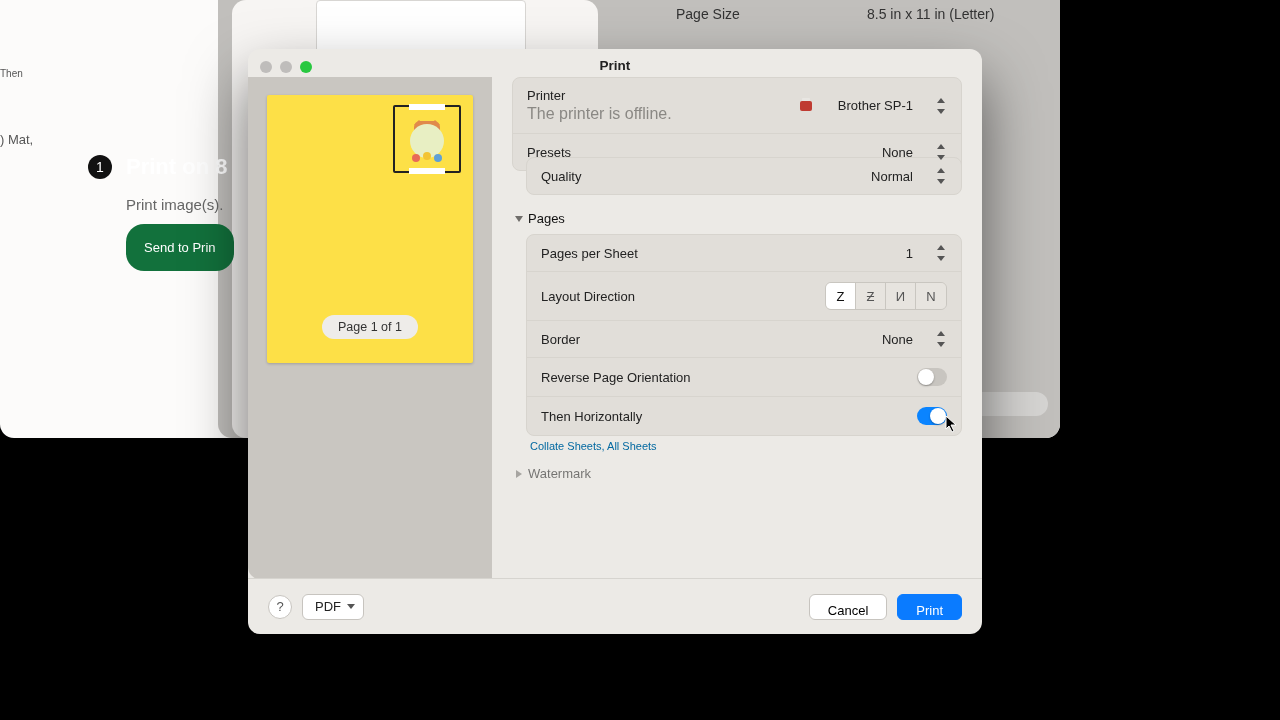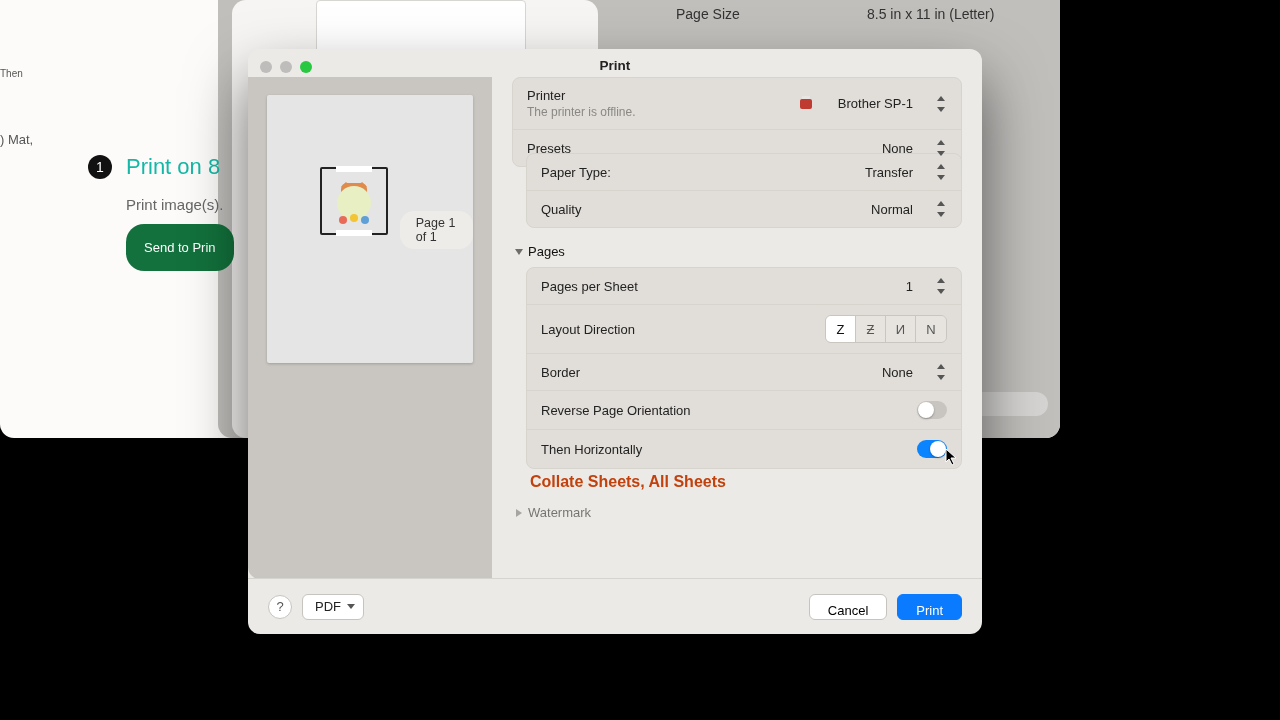--- a/index.html
+++ b/index.html
@@ -6,62 +6,62 @@
   .bg-dim{position:absolute;inset:0;background:#000}
   .bg-panel{position:absolute;left:0;top:0;width:1060px;height:438px;background:#fcfbfa;border-radius:0 0 14px 14px}
   .bg-inner{position:absolute;left:218px;top:0;width:842px;height:438px;background:#c1bfbc;border-radius:0 0 14px 14px}
   .bg-card{position:absolute;left:232px;top:0;width:366px;height:438px;background:#f7f5f3;border-radius:14px}
   .bg-image-frame{position:absolute;left:316px;top:0;width:208px;height:92px;background:#fff;border:1px solid #d8d6d3;border-radius:4px}
   .bg-label-pagesize{position:absolute;left:676px;top:6px;font-size:14px;color:#333}
   .bg-label-pagesize-val{position:absolute;left:867px;top:6px;font-size:14px;color:#333}
   .bg-then{position:absolute;left:0;top:68px;font-size:10px;color:#555}
   .bg-mat{position:absolute;left:0;top:132px;font-size:13px;color:#555}
   .bg-step{position:absolute;left:88px;top:155px;width:24px;height:24px;border-radius:50%;background:#111;color:#fff;font-size:14px;line-height:24px;text-align:center}
-  .bg-step-title{position:absolute;left:126px;top:154px;font-size:22px;color:#14b8a6;font-weight:400}
+  .bg-step-title{position:absolute;left:126px;top:154px;font-size:22px;color:#ffffff;font-weight:700}
   .bg-step-sub{position:absolute;left:126px;top:196px;font-size:15px;color:#666}
   .bg-btn-send{position:absolute;left:126px;top:224px;background:#12713c;color:#fff;border-radius:18px;padding:16px 18px;font-size:13px;font-weight:500}
   .bg-right-pill{position:absolute;left:908px;top:392px;width:140px;height:24px;background:#d5d4d2;border-radius:12px}
 
   .dialog{position:absolute;left:248px;top:49px;width:734px;height:585px;background:#eceae6;border-radius:12px;box-shadow:0 30px 60px rgba(0,0,0,.55)}
   .titlebar{height:26px;position:relative}
   .traffic{position:absolute;left:12px;top:12px;display:flex;gap:8px}
   .dot{width:12px;height:12px;border-radius:50%}
   .dot.r{background:#bfbdbb}.dot.y{background:#bfbdbb}.dot.g{background:#28c840}
   .title{position:absolute;left:0;right:0;top:9px;text-align:center;font-size:13.5px;font-weight:600;color:#222}
   .body{position:absolute;left:0;right:0;top:28px;bottom:55px;display:flex}
   .preview-col{width:244px;background:#c9c6c1;border-bottom-left-radius:12px;display:flex;justify-content:center;padding-top:18px}
-  .page-wrap{width:206px;background:#e5e5e5;display:flex;flex-direction:row;align-items:flex-end;box-shadow:0 1px 3px rgba(0,0,0,.2);border-radius:2px}
+  .page-wrap{width:206px;background:#fde047;display:flex;flex-direction:column;align-items:flex-start;box-shadow:0 1px 3px rgba(0,0,0,.2);border-radius:2px}
   .page{width:206px;height:206px;position:relative;overflow:hidden}
   .art{position:absolute;right:12px;top:10px;width:64px;height:64px;border:2px solid #222;border-radius:2px}
   .art::before,.art::after{content:"";position:absolute;background:#fff}
   .art::before{left:14px;right:14px;top:-3px;height:6px}
   .art::after{left:14px;right:14px;bottom:-3px;height:6px}
   .art-inner{position:absolute;inset:6px;display:flex;flex-direction:column;align-items:center;justify-content:center}
   .art-cresc{width:34px;height:34px;background:#e8efc3;border-radius:50%;position:relative;margin-top:4px}
   .art-fox{width:26px;height:20px;background:#e08a4b;border-radius:6px 6px 50% 50%;position:absolute;left:50%;top:8px;transform:translateX(-50%)}
   .art-fox::before,.art-fox::after{content:"";position:absolute;top:-6px;width:0;height:0;border:5px solid transparent;border-bottom-color:#e08a4b}
   .art-fox::before{left:0}.art-fox::after{right:0}
   .art-flower{width:8px;height:8px;background:#f3c433;border-radius:50%;position:absolute;bottom:5px;left:50%;transform:translateX(-50%);box-shadow:-11px 2px 0 #e86b57,11px 2px 0 #5fa0d6}
   .page-badge{margin:14px auto 12px;background:#eeece9;border-radius:14px;padding:5px 16px;font-size:12.5px;color:#333;align-self:center;position:relative;z-index:1}
   .settings-col{flex:1;padding:12px 20px 0 20px;overflow:hidden;position:relative}
   .settings-scroll{position:absolute;left:20px;right:20px;top:0;bottom:0;overflow:hidden}
   .group{background:#e1ded9;border:1px solid #d7d4ce;border-radius:8px;margin-bottom:10px}
   .row{display:flex;align-items:center;justify-content:space-between;padding:10px 14px;border-bottom:1px solid #d7d4ce}
   .row:last-child{border-bottom:none}
   .row-label{color:#222}
-  .row-sub{color:#8a8884;font-size:12px;margin-top:2px}
+  .row-sub{color:#8a8884;font-size:16px;margin-top:2px}
   .select{display:flex;align-items:center;gap:22px;color:#222}
   .stepper{width:12px;height:16px;position:relative;flex-shrink:0}
   .stepper::before,.stepper::after{content:"";position:absolute;left:2px;width:0;height:0;border-left:4px solid transparent;border-right:4px solid transparent}
   .stepper::before{top:0;border-bottom:5px solid #555}
   .stepper::after{bottom:0;border-top:5px solid #555}
   .printer-ico{width:12px;height:10px;background:#bf3b32;border-radius:2px;display:inline-block;margin-right:4px;position:relative}
   .printer-ico::before{content:"";position:absolute;left:2px;top:-3px;width:8px;height:3px;background:#e8e6e2;border-radius:1px}
   .section-head{display:flex;align-items:center;gap:6px;padding:6px 4px 8px;font-size:13px;color:#111;font-weight:500}
-  .section-sub{color:#c2410c;font-size:16px;font-weight:700;padding-left:18px;margin-top:-6px;margin-bottom:8px}
+  .section-sub{color:#0369a1;font-size:11px;font-weight:400;padding-left:18px;margin-top:-6px;margin-bottom:8px}
   .chev{width:0;height:0;border-top:4px solid transparent;border-bottom:4px solid transparent;border-left:6px solid #6f6d6a}
   .chev.down{transform:rotate(90deg)}
   .seg{display:flex;border:1px solid #c9c6c0;border-radius:6px;overflow:hidden}
   .seg button{width:30px;height:26px;border:none;border-right:1px solid #c9c6c0;background:#e7e4df;font-family:inherit;font-size:13px;color:#555;padding:0;cursor:pointer}
   .seg button:last-child{border-right:none}
   .seg button.active{background:#fff;color:#111}
   .switch{width:30px;height:18px;background:#c8c5c0;border-radius:9px;position:relative;cursor:pointer}
   .switch.on{background:#0a84ff}
   .knob{position:absolute;top:1px;width:16px;height:16px;background:#fff;border-radius:50%;box-shadow:0 1px 2px rgba(0,0,0,.3)}
   .switch.off .knob{left:1px}.switch.on .knob{right:1px}
@@ -140,27 +140,20 @@
             <div class="row-label">Presets</div>
             <div class="select">
               <span>None</span>
               <span class="stepper"></span>
             </div>
           </div>
         </div>
 
         <div class="inner-group media-partial">
           <div class="row">
-            <div class="row-label">Paper Type:</div>
-            <div class="select">
-              <span>Transfer</span>
-              <span class="stepper"></span>
-            </div>
-          </div>
-          <div class="row">
             <div class="row-label">Quality</div>
             <div class="select">
               <span>Normal</span>
               <span class="stepper"></span>
             </div>
           </div>
         </div>
 
         <div class="section-head">
           <span class="chev down"></span>

